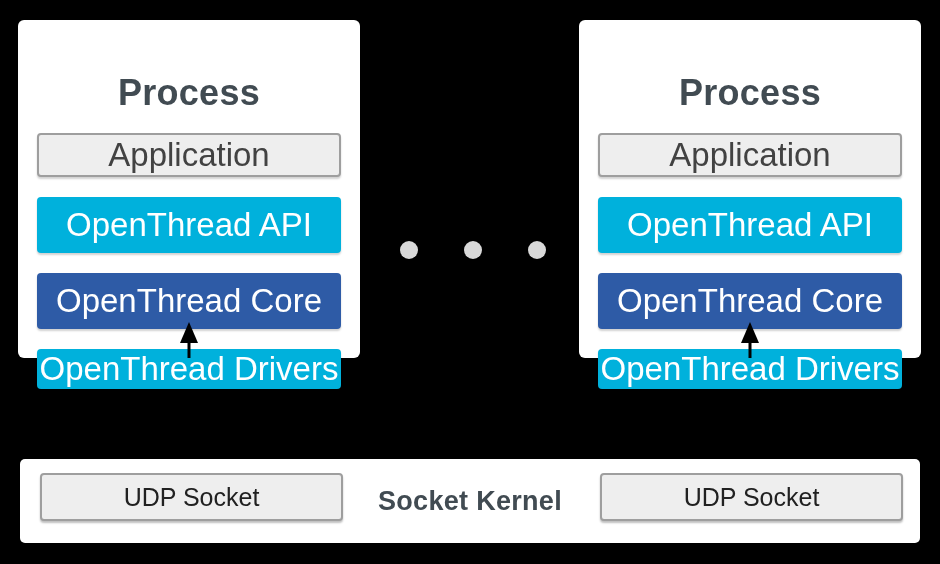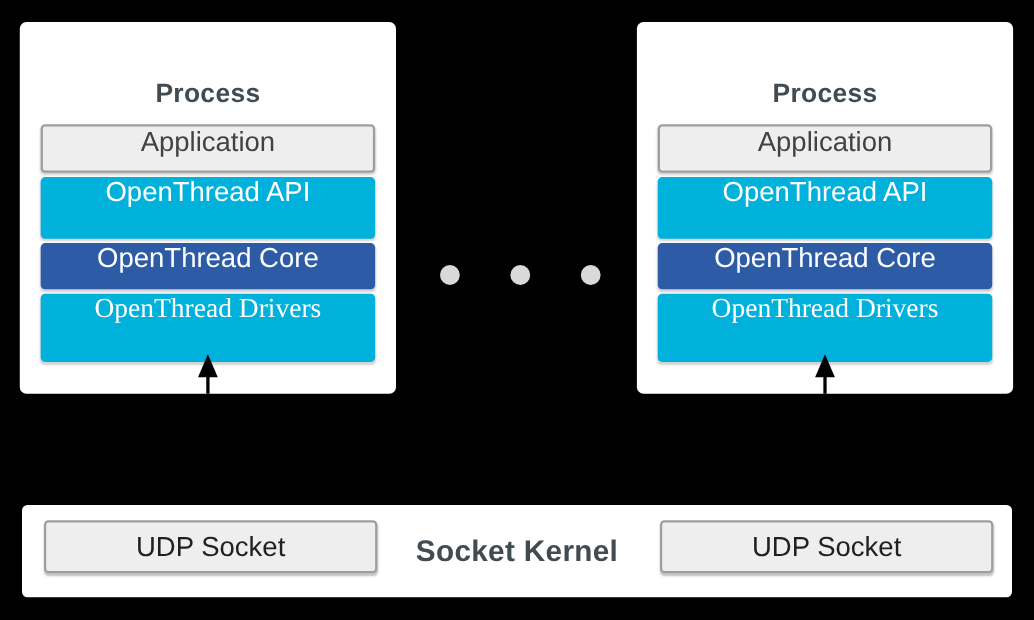--- a/index.html
+++ b/index.html
@@ -37,50 +37,51 @@
   }
   .process-card.left  { left: 18px; }
   .process-card.right { left: 579px; }
 
   .process-title {
     position: absolute;
     top: 52px;
     left: 0;
     width: 100%;
     text-align: center;
-    font-size: 24px;
+    font-size: 36px;
     font-weight: 700;
     color: var(--title-text);
     letter-spacing: 0.3px;
   }
 
   .layer-stack {
     position: absolute;
     top: 93px;
     left: 19px;
     right: 19px;
   }
   .layer {
     border-radius: 4px;
     margin-bottom: 4px;
     display: flex;
-    align-items: flex-start;
+    align-items: center;
     justify-content: center;
-    font-size: 25px;
+    font-size: 33px;
     box-shadow: 0 2px 2px rgba(0,0,0,0.18);
+    margin-top: 20px;
   }
   .layer.app {
     height: 44px;
     background: var(--gray-fill);
     border: 2px solid var(--gray-border);
     color: var(--dark-text);
   }
   .layer.api     { height: 56px; background: var(--cyan); color: var(--white-text); }
-  .layer.core    { height: 42px; background: var(--blue); color: var(--white-text); }
-  .layer.drivers { height: 62px; background: var(--cyan); color: var(--white-text); font-family: Liberation Serif, serif; }
+  .layer.core    { height: 56px; background: var(--blue); color: var(--white-text); }
+  .layer.drivers { height: 40px; background: var(--cyan); color: var(--white-text); }
 
   
   .arrow-head {
     position: absolute;
     top: 302px;
     left: 50%;
     transform: translateX(-50%);
     width: 0; height: 0;
     border-left: 9px solid transparent;
     border-right: 9px solid transparent;

